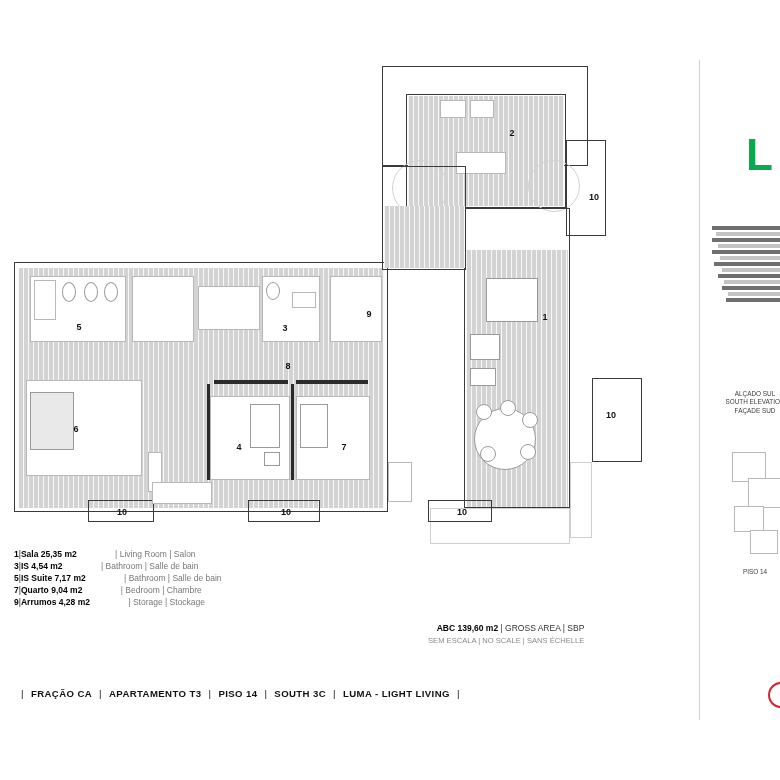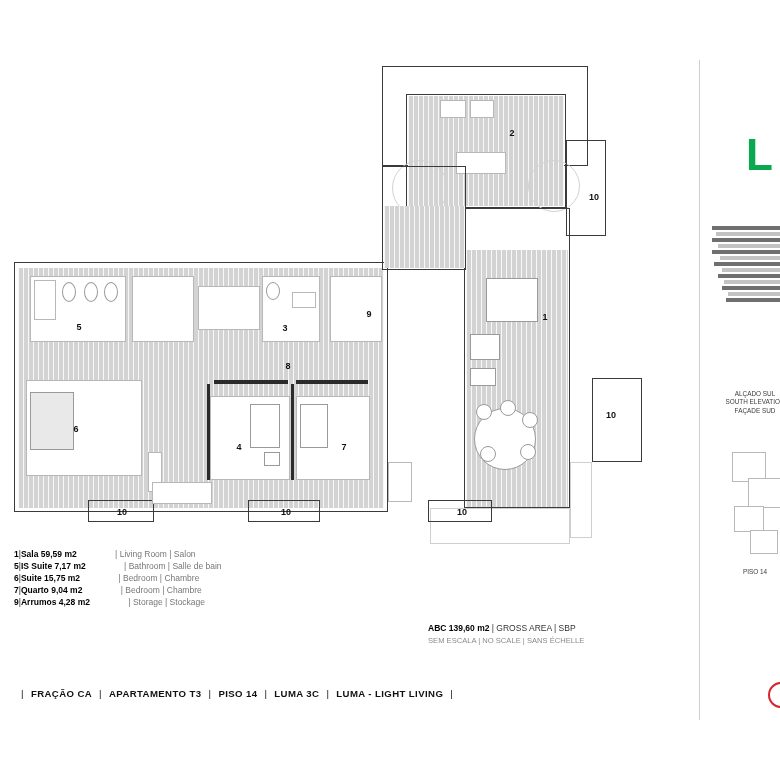--- a/index.html
+++ b/index.html
@@ -54,21 +54,21 @@
   
   .legend{
     position:absolute;left:14px;top:548px;width:330px;
     font-size:8.5px;line-height:12.1px;color:#222;
   }
   .legend .row{white-space:nowrap;}
   .legend .row b{font-weight:bold;color:#000;}
   .legend .row span.sec{color:#777;padding-left:36px;}
 
   .gross{
-    position:absolute;left:428px;top:622px;font-size:8.5px;line-height:12px;
+    position:absolute;left:428px;top:622px;font-size:8.5px;line-height:12px;text-align:right;
   }
   .gross .g1{font-weight:bold;color:#000;}
   .gross .g1 .thin{font-weight:normal;color:#333;}
   .gross .g2{color:#8a8a8a;font-size:7.6px;margin-top:1px;}
 
   .footer{
     position:absolute;left:14px;top:688px;font-size:9.6px;letter-spacing:.4px;color:#111;
   }
   .footer b{font-weight:bold;}
   .footer .sep{color:#111;padding:0 7px;}
@@ -179,51 +179,51 @@
     <div class="lightline" style="left:148px;top:452px;width:14px;height:40px;"></div>
     <div class="lightline" style="left:152px;top:482px;width:60px;height:22px;"></div>
     <div class="lightline" style="left:388px;top:462px;width:24px;height:40px;"></div>
 
     <div class="floorfill" style="left:384px;top:206px;width:82px;height:62px;"></div>
     <div class="outline" style="left:382px;top:166px;width:84px;height:104px;"></div>
   </div>
 
   <div class="legend">
     <div class="row">
-      <b>1</b>|<b>Sala 59,59 m2</b>
+      <b>1</b>|<b>Sala 25,35 m2</b>
       <span class="sec">| <span>Living Room</span> | <span>Salon</span></span>
+    </div>
+    <div class="row">
+      <b>3</b>|<b>IS 4,54 m2</b>
+      <span class="sec">| <span>Bathroom</span> | <span>Salle de bain</span></span>
     </div>
     <div class="row">
       <b>5</b>|<b>IS Suite 7,17 m2</b>
       <span class="sec">| <span>Bathroom</span> | <span>Salle de bain</span></span>
-    </div>
-    <div class="row">
-      <b>6</b>|<b>Suite 15,75 m2</b>
-      <span class="sec">| <span>Bedroom</span> | <span>Chambre</span></span>
     </div>
     <div class="row">
       <b>7</b>|<b>Quarto 9,04 m2</b>
       <span class="sec">| <span>Bedroom</span> | <span>Chambre</span></span>
     </div>
     <div class="row">
       <b>9</b>|<b>Arrumos 4,28 m2</b>
       <span class="sec">| <span>Storage</span> | <span>Stockage</span></span>
     </div>
   </div>
 
   <div class="gross">
     <div class="g1">
       <span>ABC 139,60 m2</span>
       <span class="thin">| GROSS AREA | SBP</span>
     </div>
     <div class="g2">SEM ESCALA | NO SCALE | SANS ÉCHELLE</div>
   </div>
 
   <div class="footer">
-    <span class="sep">|</span><b>FRAÇÃO CA</b><span class="sep">|</span><b>APARTAMENTO T3</b><span class="sep">|</span><b>PISO 14</b><span class="sep">|</span><b>LUMA 3C</b><span class="sep">|</span><b>LUMA - LIGHT LIVING</b><span class="sep">|</span>
+    <span class="sep">|</span><b>FRAÇÃO CA</b><span class="sep">|</span><b>APARTAMENTO T3</b><span class="sep">|</span><b>PISO 14</b><span class="sep">|</span><b>SOUTH 3C</b><span class="sep">|</span><b>LUMA - LIGHT LIVING</b><span class="sep">|</span>
   </div>
 
   <div class="brand">L</div>
 
   <div class="elevimg">
     <div class="elevrow" style="left:0;top:0;width:80px;"></div>
     <div class="elevrow lt" style="left:4px;top:6px;width:76px;"></div>
     <div class="elevrow" style="left:0;top:12px;width:80px;"></div>
     <div class="elevrow lt" style="left:6px;top:18px;width:74px;"></div>
     <div class="elevrow" style="left:0;top:24px;width:80px;"></div>

